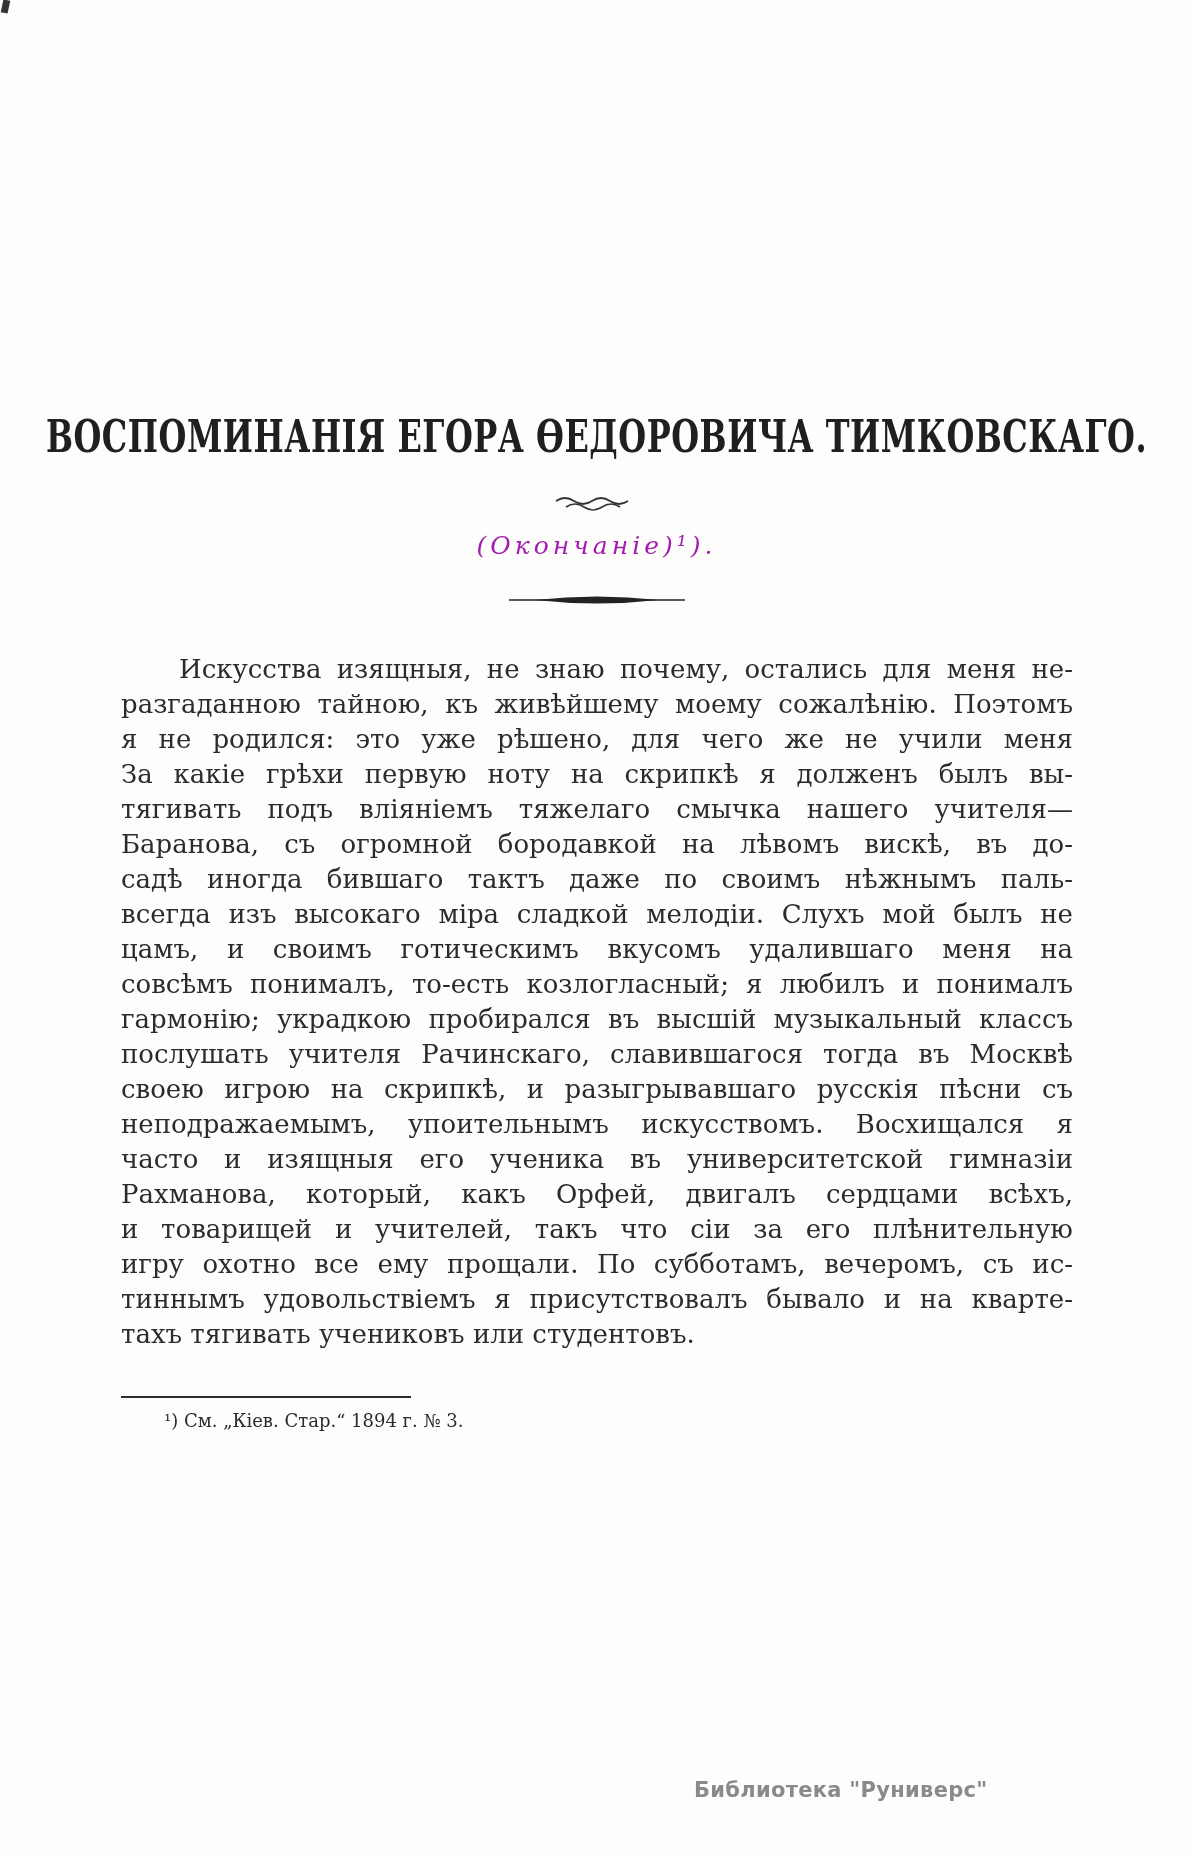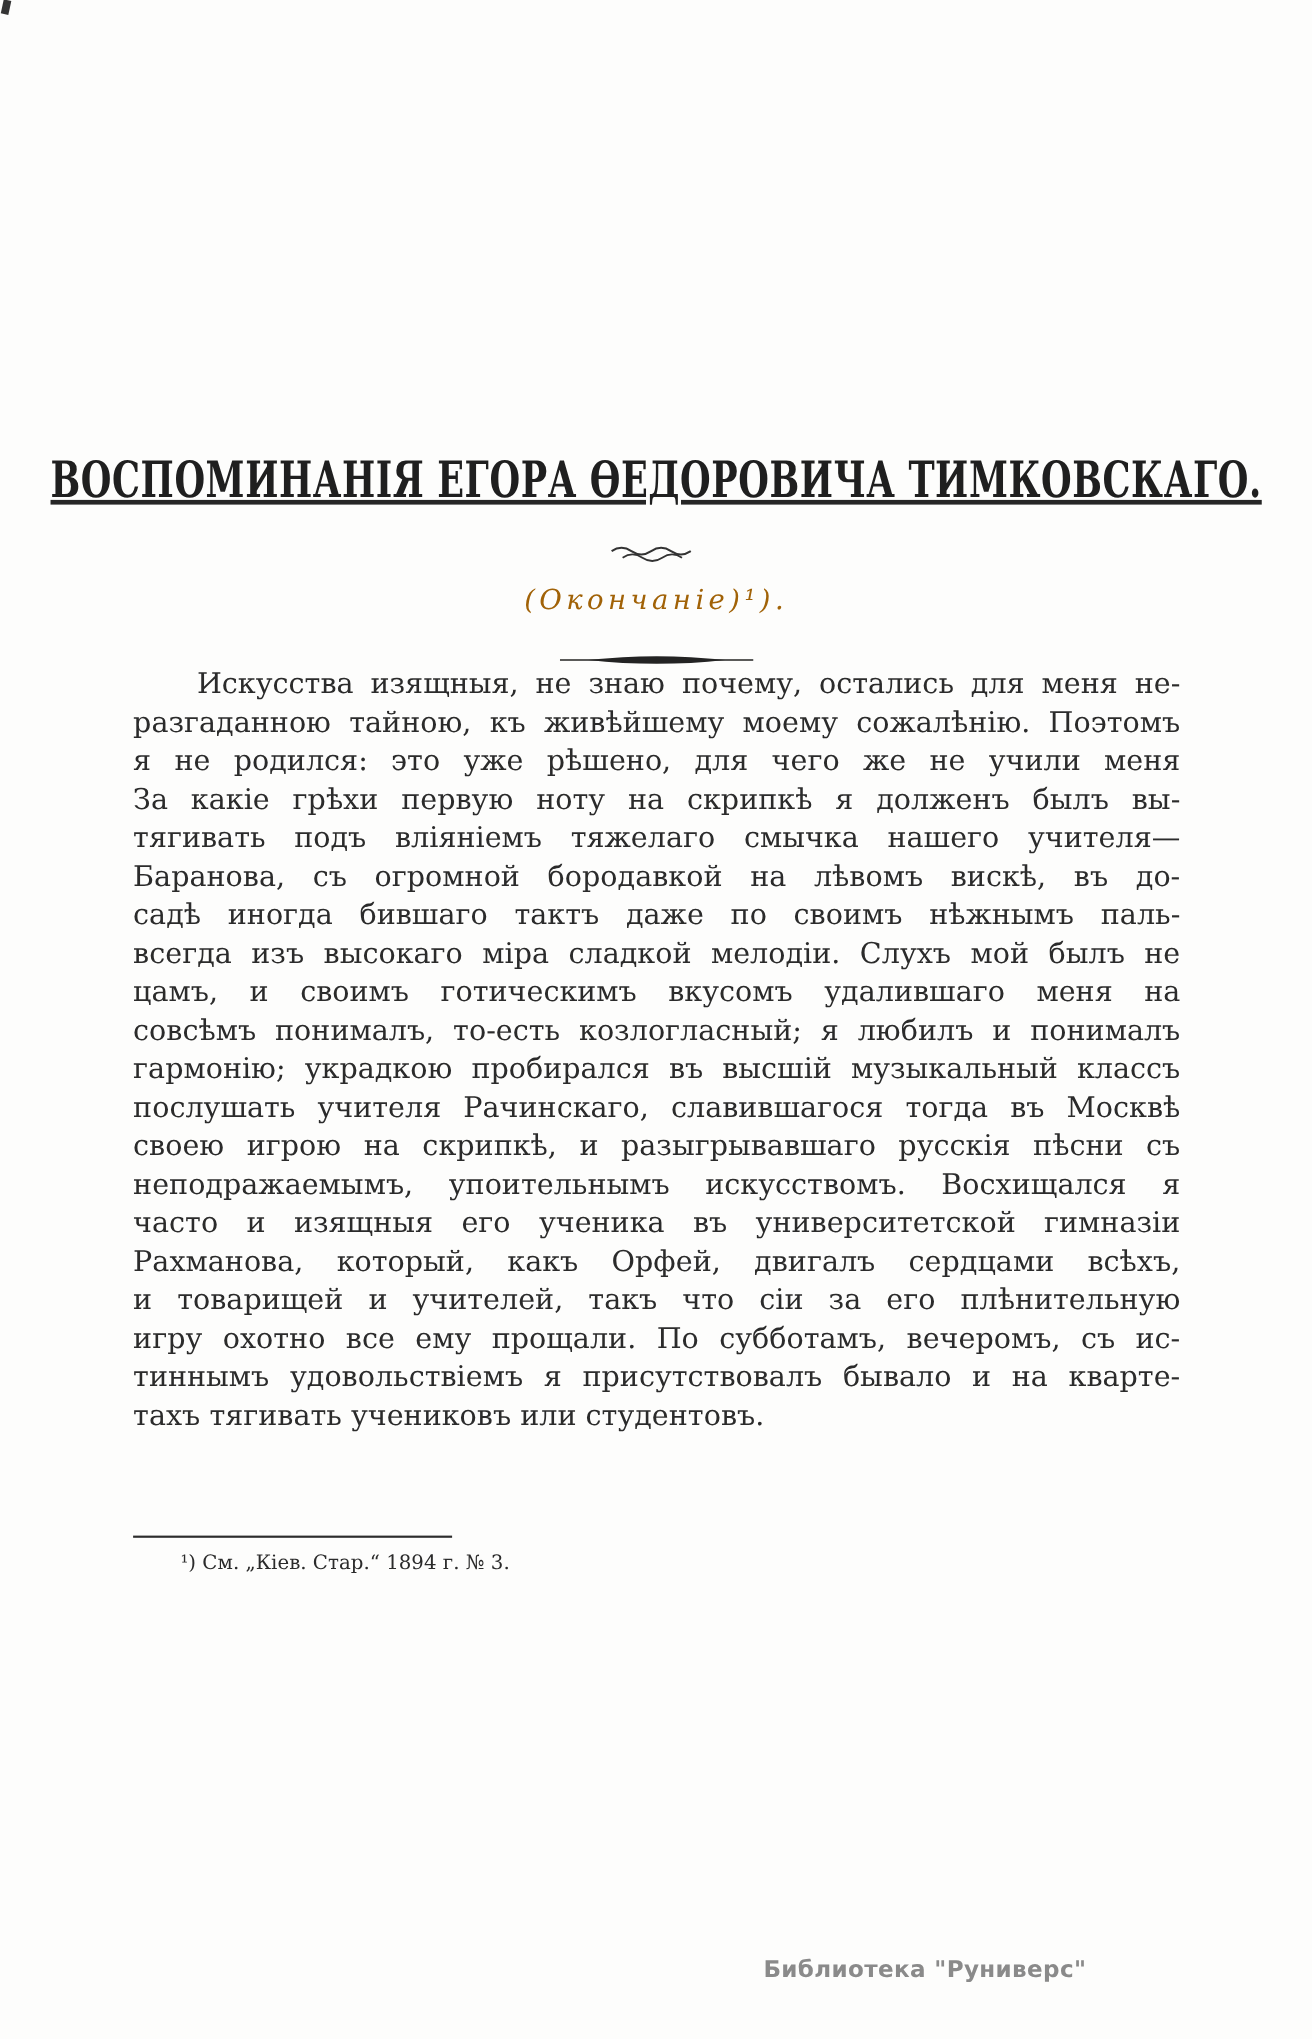--- a/index.html
+++ b/index.html
@@ -30,21 +30,20 @@
   
   .title-row {
     position: absolute;
     top: 412px;
     left: 0;
     width: 1193px;
     display: flex;
     justify-content: center;
     align-items: center;
     height: 48px;
-    text-decoration: underline;
   }
   .title-inner {
     display: inline-block;
     white-space: nowrap;
     font-size: 32px;
     font-weight: 700;
     letter-spacing: 0.5px;
     transform: scale(1.0, 1.42);
     transform-origin: center;
     color: #1f1f1f;
@@ -58,33 +57,33 @@
   }
   .subtitle-row {
     position: absolute;
     top: 531px;
     left: 0;
     width: 1193px;
     text-align: center;
     font-style: italic;
     font-size: 25px;
     letter-spacing: 4px;
-    color: #a16207;
+    color: #a21caf;
   }
   .divider-row {
     position: absolute;
     top: 591px;
     left: 0;
     width: 1193px;
     text-align: center;
   }
   
   .body-text {
     position: absolute;
-    top: 605px;
+    top: 652px;
     left: 121px;
     width: 952px;
     font-size: 26px;
     line-height: 35px;
     color: #2b2b2b;
   }
   .line {
     text-align: justify;
     text-align-last: justify;
   }

